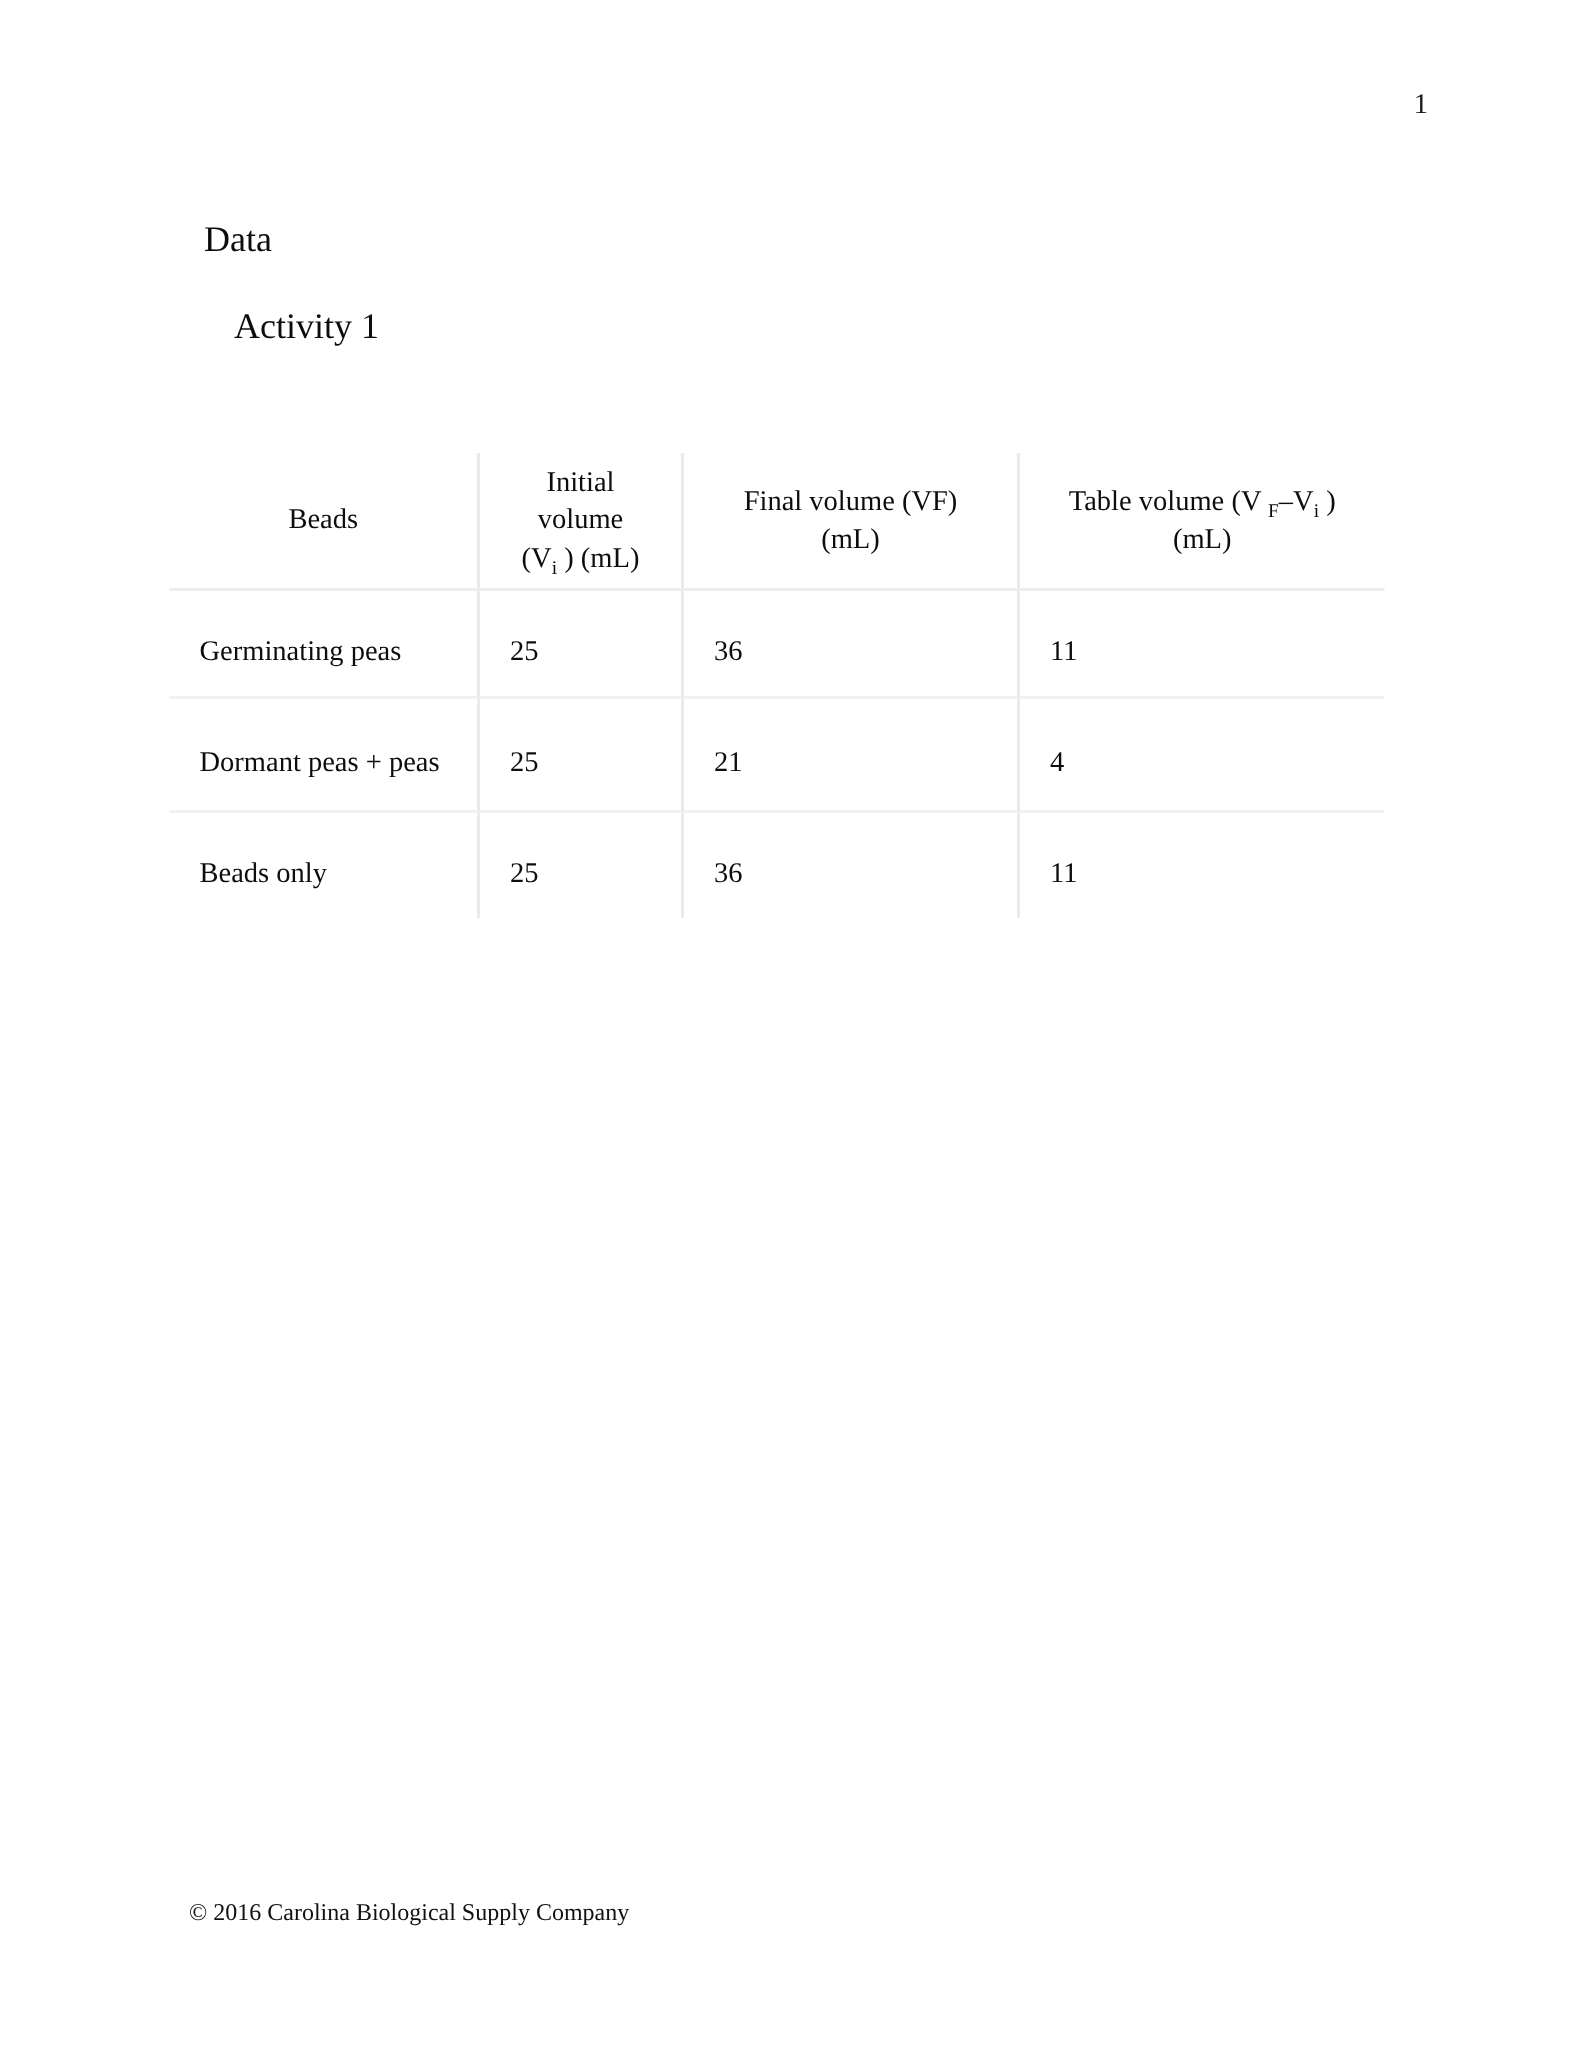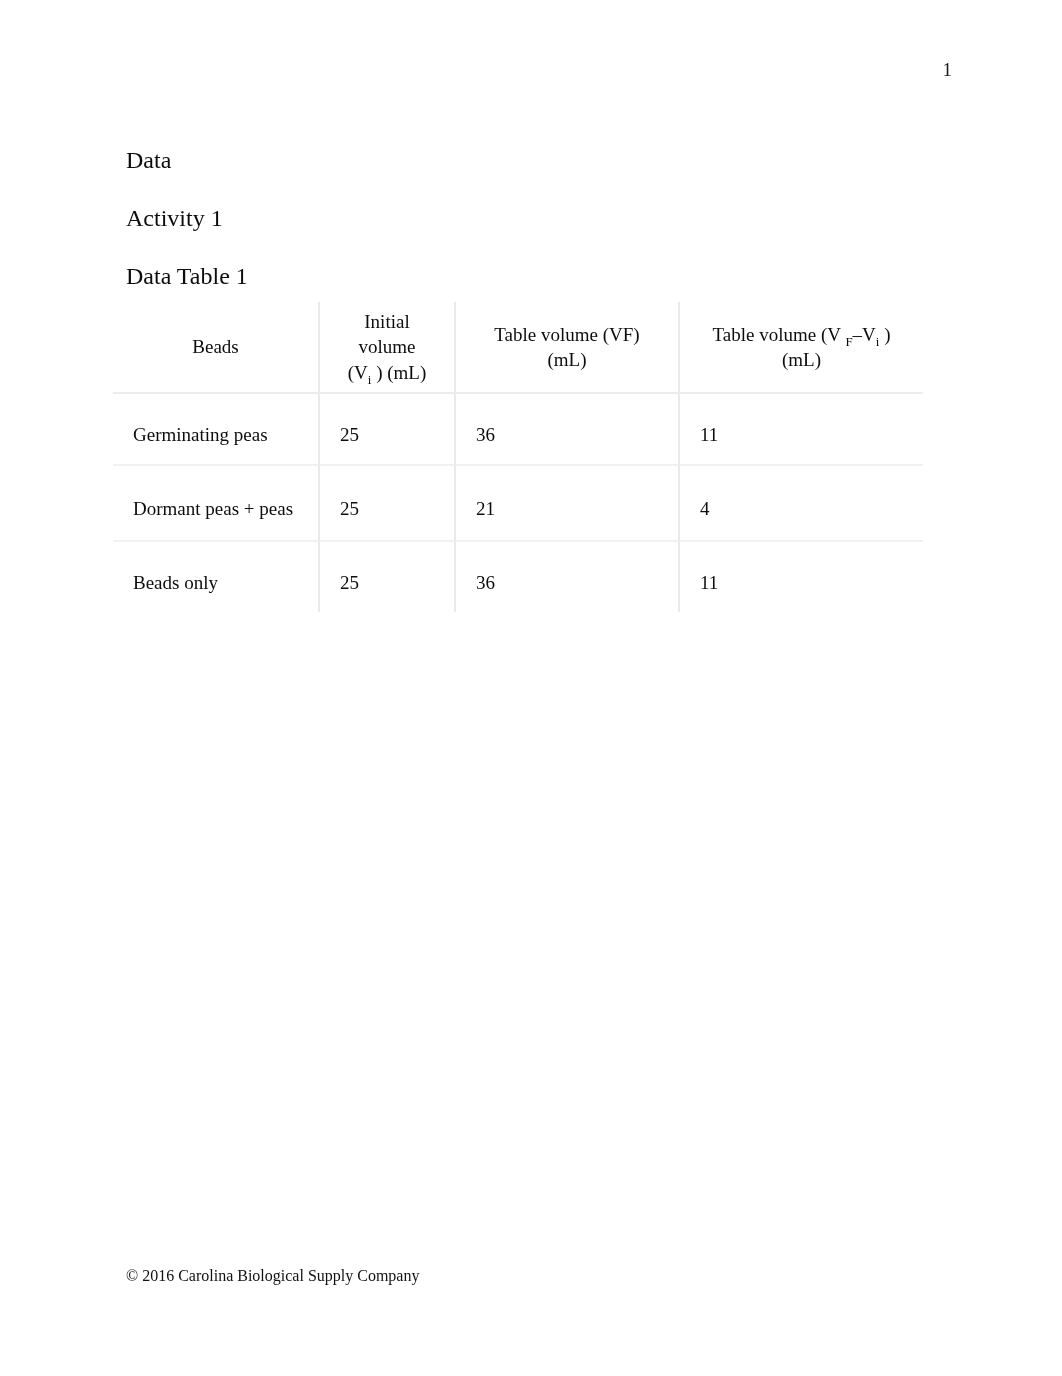--- a/index.html
+++ b/index.html
@@ -24,33 +24,33 @@
     position: absolute;
     top: 60px;
     right: 110px;
     font-size: 19px;
     line-height: 1;
     color: #1a1a1a;
     letter-spacing: 0;
   }
   .content {
     position: absolute;
-    left: 126px;
+    left: 136px;
     top: 146px;
     width: 820px;
   }
   .heading {
     font-size: 24px;
     line-height: 1.18;
     color: #0d0d0d;
     margin: 0;
     font-weight: normal;
   }
   .heading-data { margin-bottom: 30px; }
-  .heading-activity { margin-bottom: 29px; }
+  .heading-activity { margin-bottom: 29px; margin-left: 20px; }
   .heading-table { margin-bottom: 24px; }
 
   .table-wrap {
     position: absolute;
     left: 113px;
     top: 302px;
     width: 810px;
   }
   table.data-table {
     border-collapse: separate;
@@ -116,21 +116,20 @@
 </head>
 <body>
 
 <div class="page">
 
   <div class="page-number">1</div>
 
   <div class="content">
     <h1 class="heading heading-data">Data</h1>
     <h2 class="heading heading-activity">Activity 1</h2>
-    <h3 class="heading heading-table">Data Table 1</h3>
   </div>
 
   <div class="table-wrap">
     <table class="data-table">
       <colgroup>
         <col class="c-sample">
         <col class="c-initial">
         <col class="c-final">
         <col class="c-total">
       </colgroup>
@@ -138,21 +137,21 @@
         <tr>
           <th>
             <span>Beads</span>
           </th>
           <th>
             <span>Initial</span><br>
             <span>volume</span><br>
             <span>(V</span><span class="sub">i</span><span> ) (mL)</span>
           </th>
           <th>
-            <span>Table volume (VF)</span><br>
+            <span>Final volume (VF)</span><br>
             <span>(mL)</span>
           </th>
           <th>
             <span>Table volume (V </span><span class="sub">F</span><span>–V</span><span class="sub">i</span><span> )</span><br>
             <span>(mL)</span>
           </th>
         </tr>
       </thead>
       <tbody>
         <tr>

